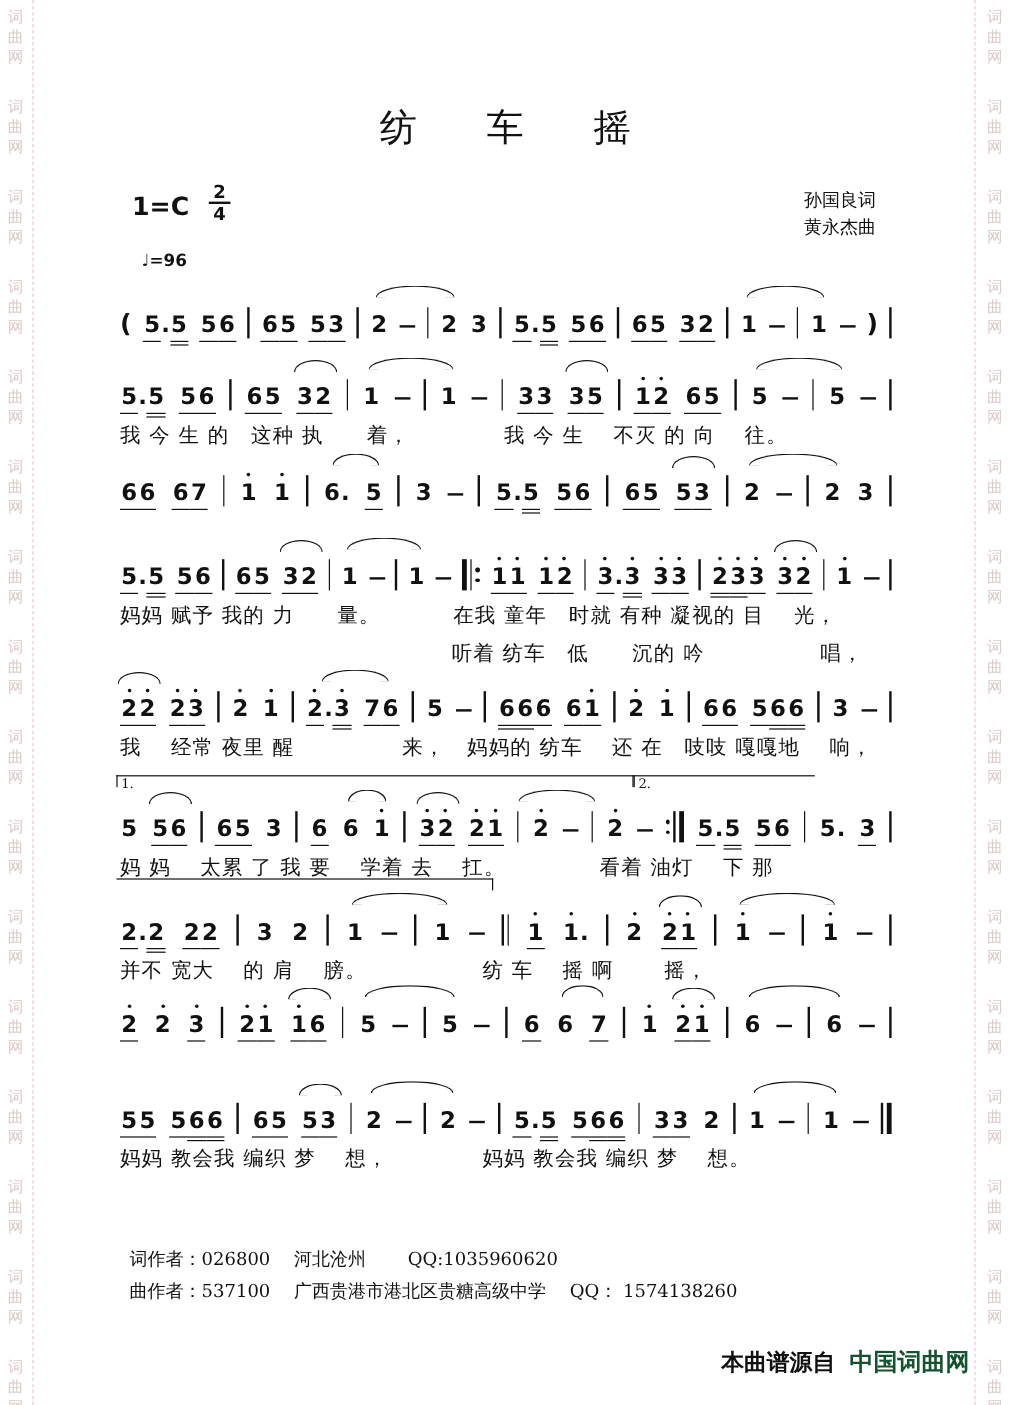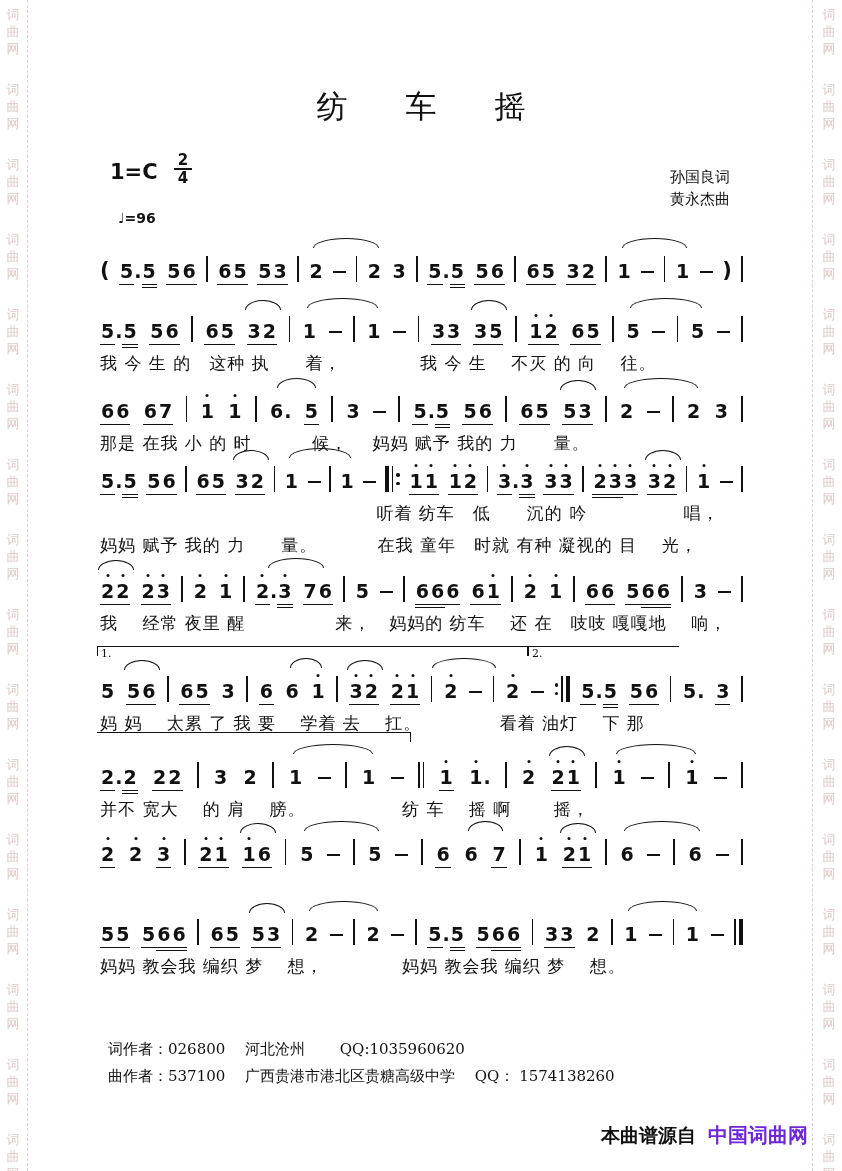--- a/index.html
+++ b/index.html
@@ -10,21 +10,21 @@
           font-family:"DejaVu Serif",serif;font-size:13px;color:#dccac8;text-align:center;}
   .wm-col div{line-height:17px;}
   .wm-gap{height:24px;}
   .title{position:absolute;top:86px;left:0;width:100%;text-align:center;
          font-size:31px;font-weight:normal;letter-spacing:58px;text-indent:58px;
          font-family:"DejaVu Serif",serif;}
   .keysig{position:absolute;left:110px;top:160px;font-size:21px;font-weight:bold;}
   .timesig{position:absolute;left:174px;top:153px;width:18px;text-align:center;
            font-size:15px;font-weight:bold;line-height:14px;}
   .timesig .bar{border-top:2px solid #111;margin:1px 0;}
-  .credits{position:absolute;right:112px;top:166px;text-align:center;font-size:15px;
+  .credits{position:absolute;right:112px;top:156px;text-align:center;font-size:15px;
            line-height:22px;font-family:"DejaVu Serif",serif;}
   .tempo{position:absolute;left:118px;top:210px;font-size:14px;font-weight:bold;}
   #score{position:absolute;left:100px;top:240px;width:643px;}
   .sys{position:absolute;left:0;width:643px;}
   .note-row{position:relative;display:flex;justify-content:space-between;
             align-items:flex-end;height:30px;}
   .tok{position:relative;}
   .grp{display:inline-flex;align-items:flex-end;}
   .note{position:relative;padding:0 1px;font-size:19px;font-weight:bold;line-height:22px;}
   .hi{position:absolute;top:-6px;left:50%;transform:translateX(-50%);
@@ -46,21 +46,21 @@
   .volta.tl{border-left:1.6px solid #111;}
   .volta.tr{border-right:1.6px solid #111;}
   .volta span{position:absolute;left:3px;top:0px;font-size:11px;
               font-family:"DejaVu Serif",serif;}
   .lyr{position:relative;margin-top:10px;font-size:17px;line-height:22px;
        letter-spacing:1px;white-space:pre;font-family:"DejaVu Serif",serif;}
   .footer{position:absolute;left:108px;top:1036px;font-size:15px;line-height:27px;
           font-family:"DejaVu Serif",serif;}
   .brand{position:absolute;right:34px;top:1122px;font-size:19px;font-weight:bold;
          font-family:"DejaVu Sans",sans-serif;}
-  .brand .site{color:#6d28d9;font-size:20px;margin-left:12px;}
+  .brand .site{color:#14532d;font-size:20px;margin-left:12px;}
 </style>
 </head>
 <body>
 
 <div class="wm-col" id="wm-left" style="left:4px;">
     <div>词</div>
     <div>曲</div>
     <div>网</div>
     <div class="wm-gap"></div>
     <div>词</div>
@@ -446,21 +446,20 @@
         <div class="grp tok">
           <span class="note">3</span>
         </div>
         <div class="barline tok">
           <i class="vbar"></i>
         </div>
         <div class="arc" style="top: -14px; left: 176.7px; width: 37.05px;"></div>
         <div class="arc" style="top: -12px; left: 460px; width: 34px;"></div>
         <div class="arc" style="top: -14px; left: 524.25px; width: 71.5px;"></div>
       </div>
-      <div class="lyr">那是 在我 小 的 时　　　 候，　 妈妈 赋予 我的 力　　量。</div>
     </div>
     <div class="sys" style="top: 222px;">
       <div class="note-row">
         <div class="grp tok">
           <span class="note">5<i class="u u1"></i></span>
           <span class="aug">.</span>
           <span class="note">5<i class="u u1"></i><i class="u u2"></i></span>
         </div>
         <div class="grp tok">
           <span class="note">5<i class="u u1"></i></span>
@@ -538,22 +537,22 @@
           <span class="note">1<i class="hi"></i></span>
         </div>
         <div class="dash tok"></div>
         <div class="barline tok">
           <i class="vbar"></i>
         </div>
         <div class="arc" style="top: -12px; left: 133px; width: 34px;"></div>
         <div class="arc" style="top: -14px; left: 189.25px; width: 59.5px;"></div>
         <div class="arc" style="top: -12px; left: 545px; width: 34px;"></div>
       </div>
+      <div class="lyr">妈妈 赋予 我的 力　　量。　　　 在我 童年　时就 有种 凝视的 目　 光，</div>
       <div class="lyr">　　　　　　　　　　　　　　　 听着 纺车　低　　沉的 吟　　　　　 唱，</div>
-      <div class="lyr">妈妈 赋予 我的 力　　量。　　　 在我 童年　时就 有种 凝视的 目　 光，</div>
     </div>
     <div class="sys" style="top: 332px;">
       <div class="note-row">
         <div class="grp tok">
           <span class="note">2<i class="hi"></i><i class="u u1"></i></span>
           <span class="note">2<i class="hi"></i><i class="u u1"></i></span>
         </div>
         <div class="grp tok">
           <span class="note">2<i class="hi"></i><i class="u u1"></i></span>
           <span class="note">3<i class="hi"></i><i class="u u1"></i></span>

